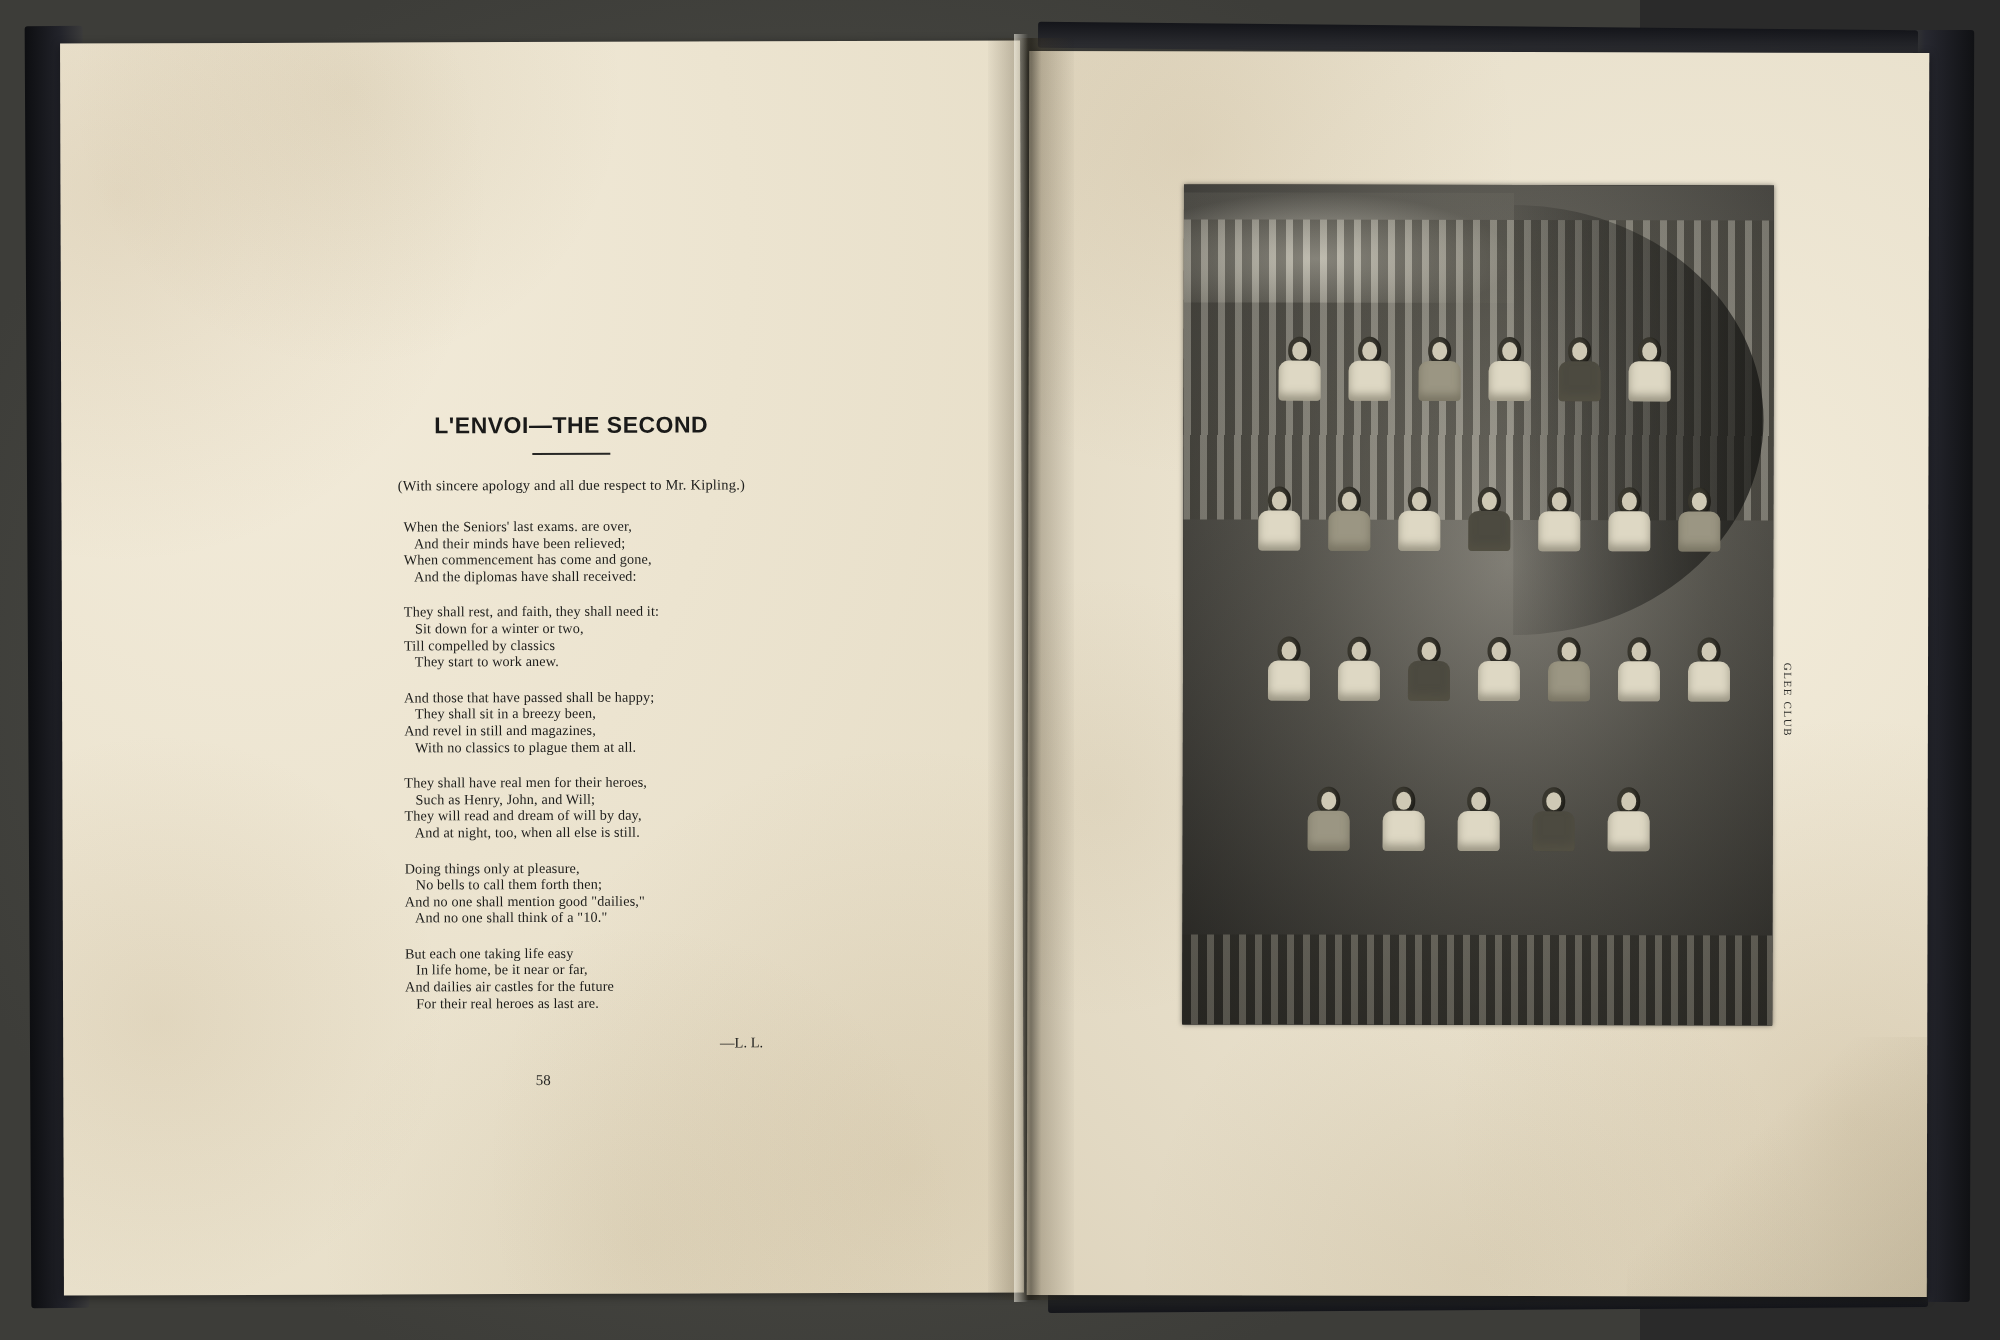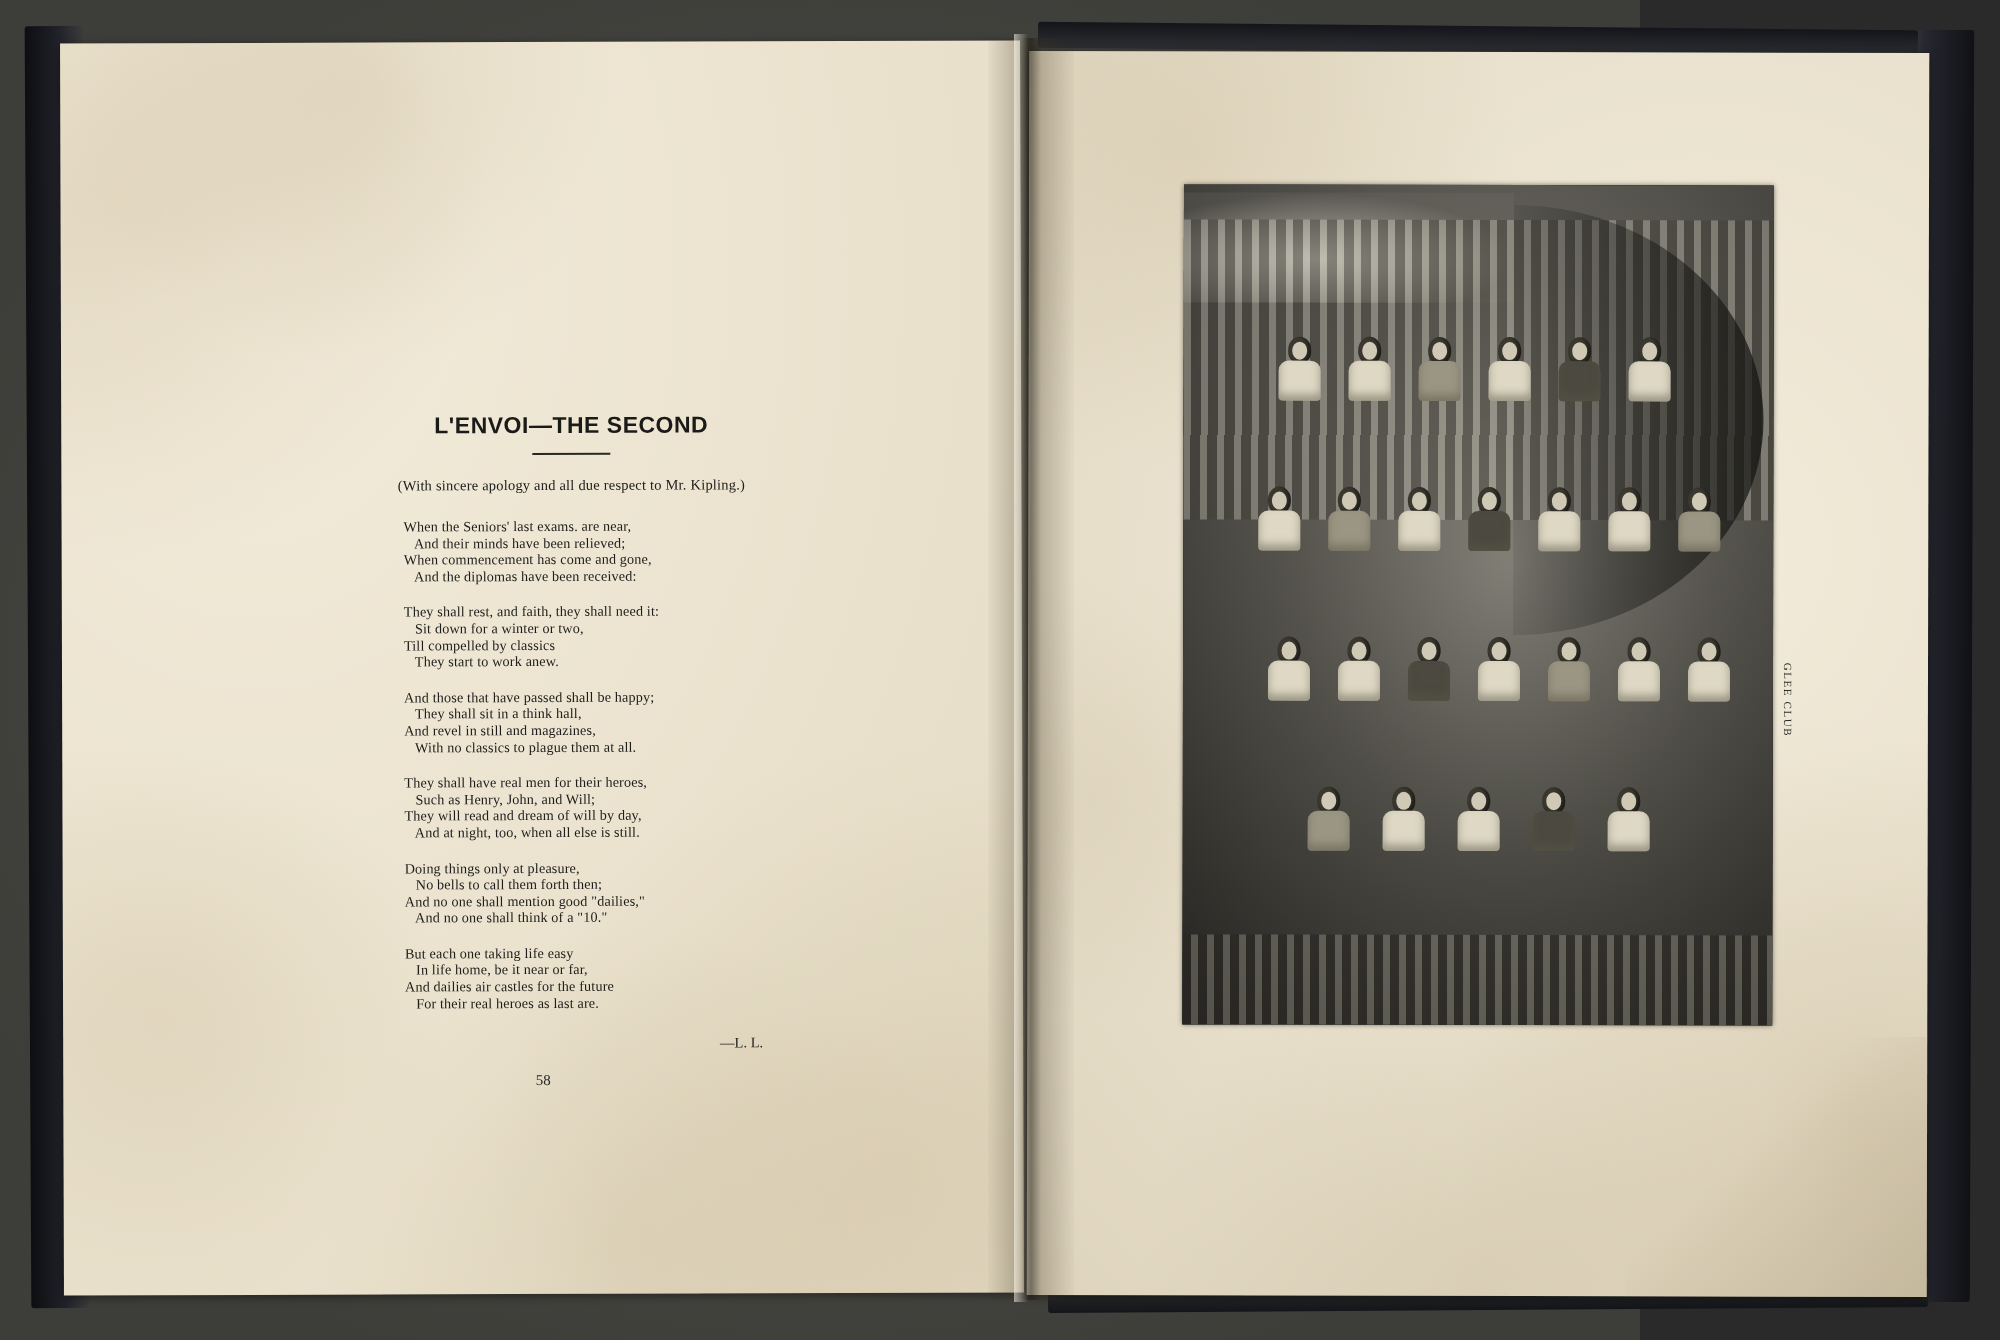--- a/index.html
+++ b/index.html
@@ -360,36 +360,36 @@
 
     <div class="page page-left">
       <div class="stains"></div>
 
       <div class="poem-block">
         <h1 class="poem-title">L'ENVOI—THE SECOND</h1>
         <div class="title-rule"></div>
         <p class="apology">(With sincere apology and all due respect to Mr. Kipling.)</p>
 
         <div class="stanza">
-          <span class="l">When the Seniors' last exams. are near,</span>
+          <span class="l">When the Seniors' last exams. are over,</span>
           <span class="l">   And their minds have been relieved;</span>
           <span class="l">When commencement has come and gone,</span>
-          <span class="l">   And the diplomas have been received:</span>
+          <span class="l">   And the diplomas have shall received:</span>
         </div>
 
         <div class="stanza">
           <span class="l">They shall rest, and faith, they shall need it:</span>
           <span class="l">   Sit down for a winter or two,</span>
           <span class="l">Till compelled by classics</span>
           <span class="l">   They start to work anew.</span>
         </div>
 
         <div class="stanza">
           <span class="l">And those that have passed shall be happy;</span>
-          <span class="l">   They shall sit in a think hall,</span>
+          <span class="l">   They shall sit in a breezy been,</span>
           <span class="l">And revel in still and magazines,</span>
           <span class="l">   With no classics to plague them at all.</span>
         </div>
 
         <div class="stanza">
           <span class="l">They shall have real men for their heroes,</span>
           <span class="l">   Such as Henry, John, and Will;</span>
           <span class="l">They will read and dream of will by day,</span>
           <span class="l">   And at night, too, when all else is still.</span>
         </div>

